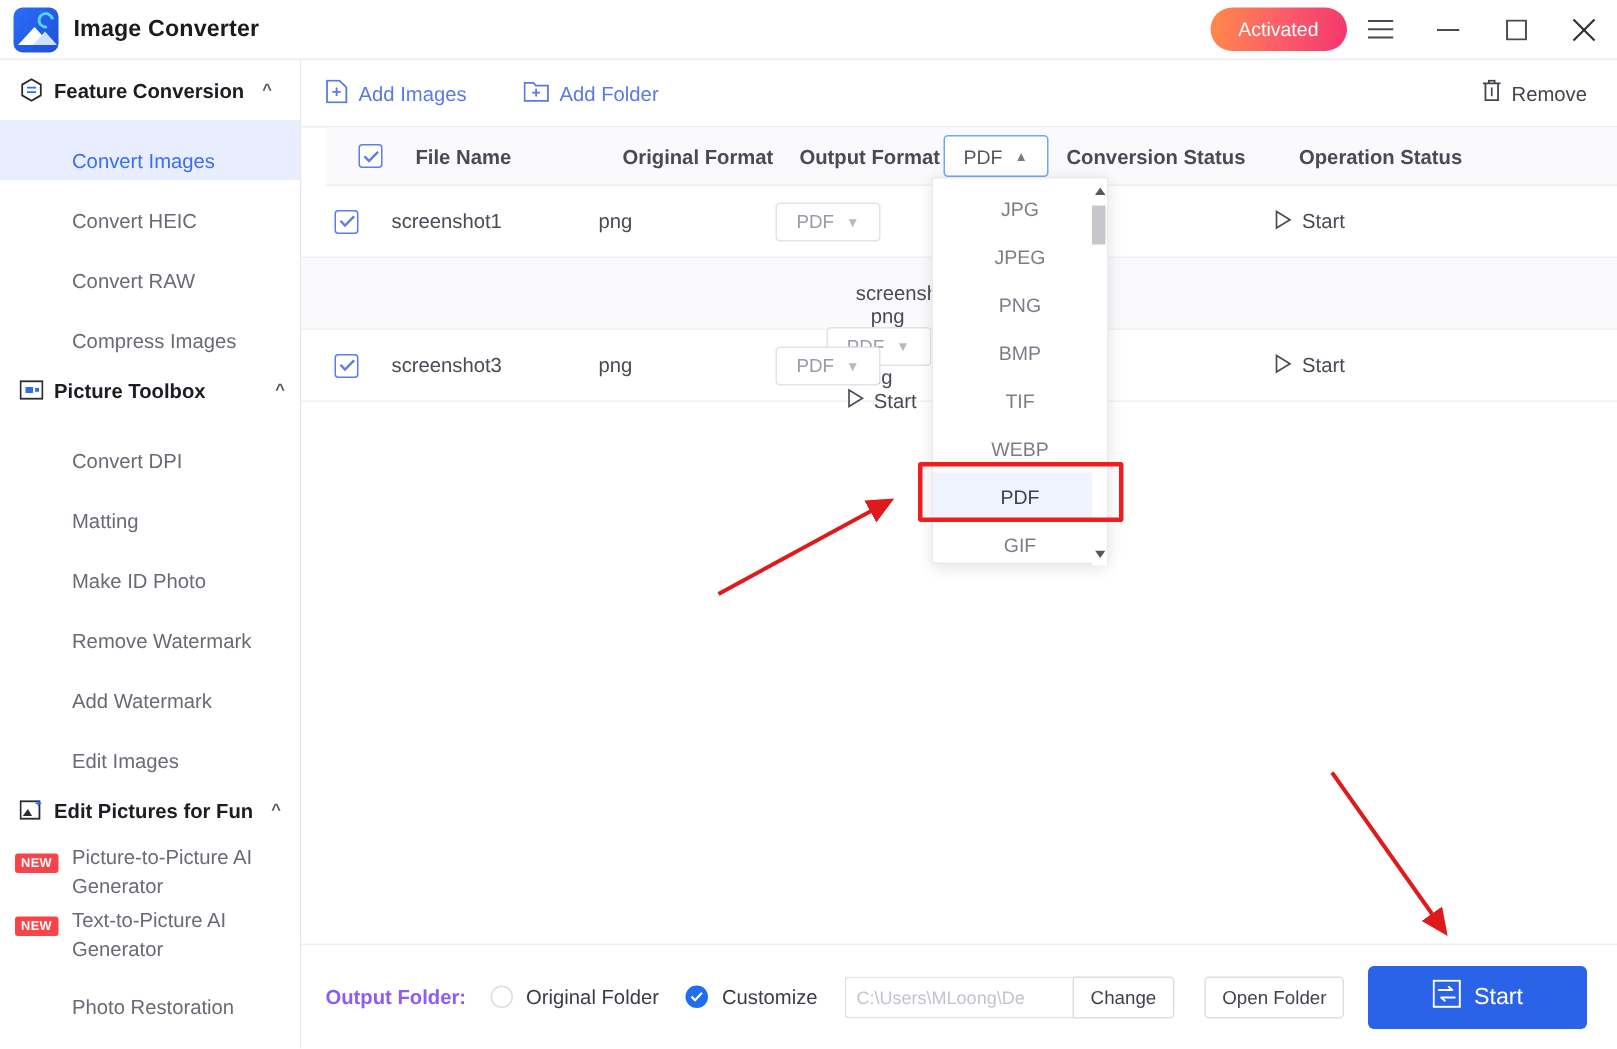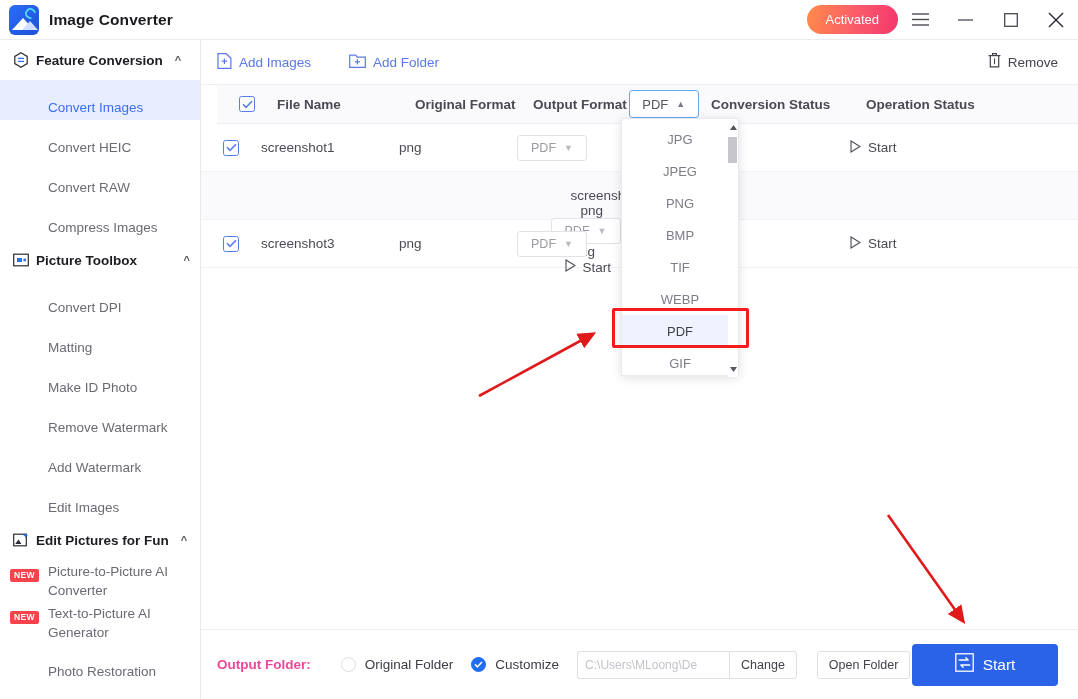--- a/index.html
+++ b/index.html
@@ -221,21 +221,21 @@
 
   
   .bottombar {
     position: absolute; left: 0; bottom: 0;
     width: 877px; height: 70px;
     background: #ffffff;
     border-top: 1px solid #eeeef2;
     display: flex; align-items: center;
     padding: 0 20px 0 16px;
   }
-  .bb-label { font-size: 13.5px; font-weight: bold; color: #ec4899; margin-right: 30px; }
+  .bb-label { font-size: 13.5px; font-weight: bold; color: #8b5cf6; margin-right: 16px; }
   .radio {
     width: 15px; height: 15px; border-radius: 50%;
     border: 1.5px solid #dcdce2; background:#fff; cursor: pointer; flex:none;
   }
   .radio.on {
     border-color: #1f6ef0; background: #1f6ef0;
     display:flex; align-items:center; justify-content:center;
   }
   .radio-label { font-size: 13.5px; color: #3c3c46; margin: 0 18px 0 9px; cursor: pointer; }
   .path-input {
@@ -380,21 +380,21 @@
           <rect x="0.7" y="1.2" width="12.6" height="11.6" fill="none" stroke="#2b2b33" stroke-width="1.2"></rect>
           <path d="M2.2 11 L5.6 6.4 L8.4 11 Z" fill="#2b2b33"></path>
           <path d="M12.6 0 l.7 1.8 1.8 .7 -1.8 .7 -.7 1.8 -.7 -1.8 -1.8 -.7 1.8 -.7z" fill="#2f6ef0"></path>
         </svg>
       </span>
       <span class="label">Edit Pictures for Fun</span>
       <span class="caret">^</span>
     </div>
     <div class="nav-item two-line">
       <span class="badge">NEW</span>
-      <span>Picture-to-Picture AI Converter</span>
+      <span>Picture-to-Picture AI Generator</span>
     </div>
     <div class="nav-item two-line">
       <span class="badge">NEW</span>
       <span>Text-to-Picture AI Generator</span>
     </div>
     <div class="nav-item">
       <span>Photo Restoration</span>
     </div>
     <div class="nav-item">
       <span>Add Special Effects</span>

